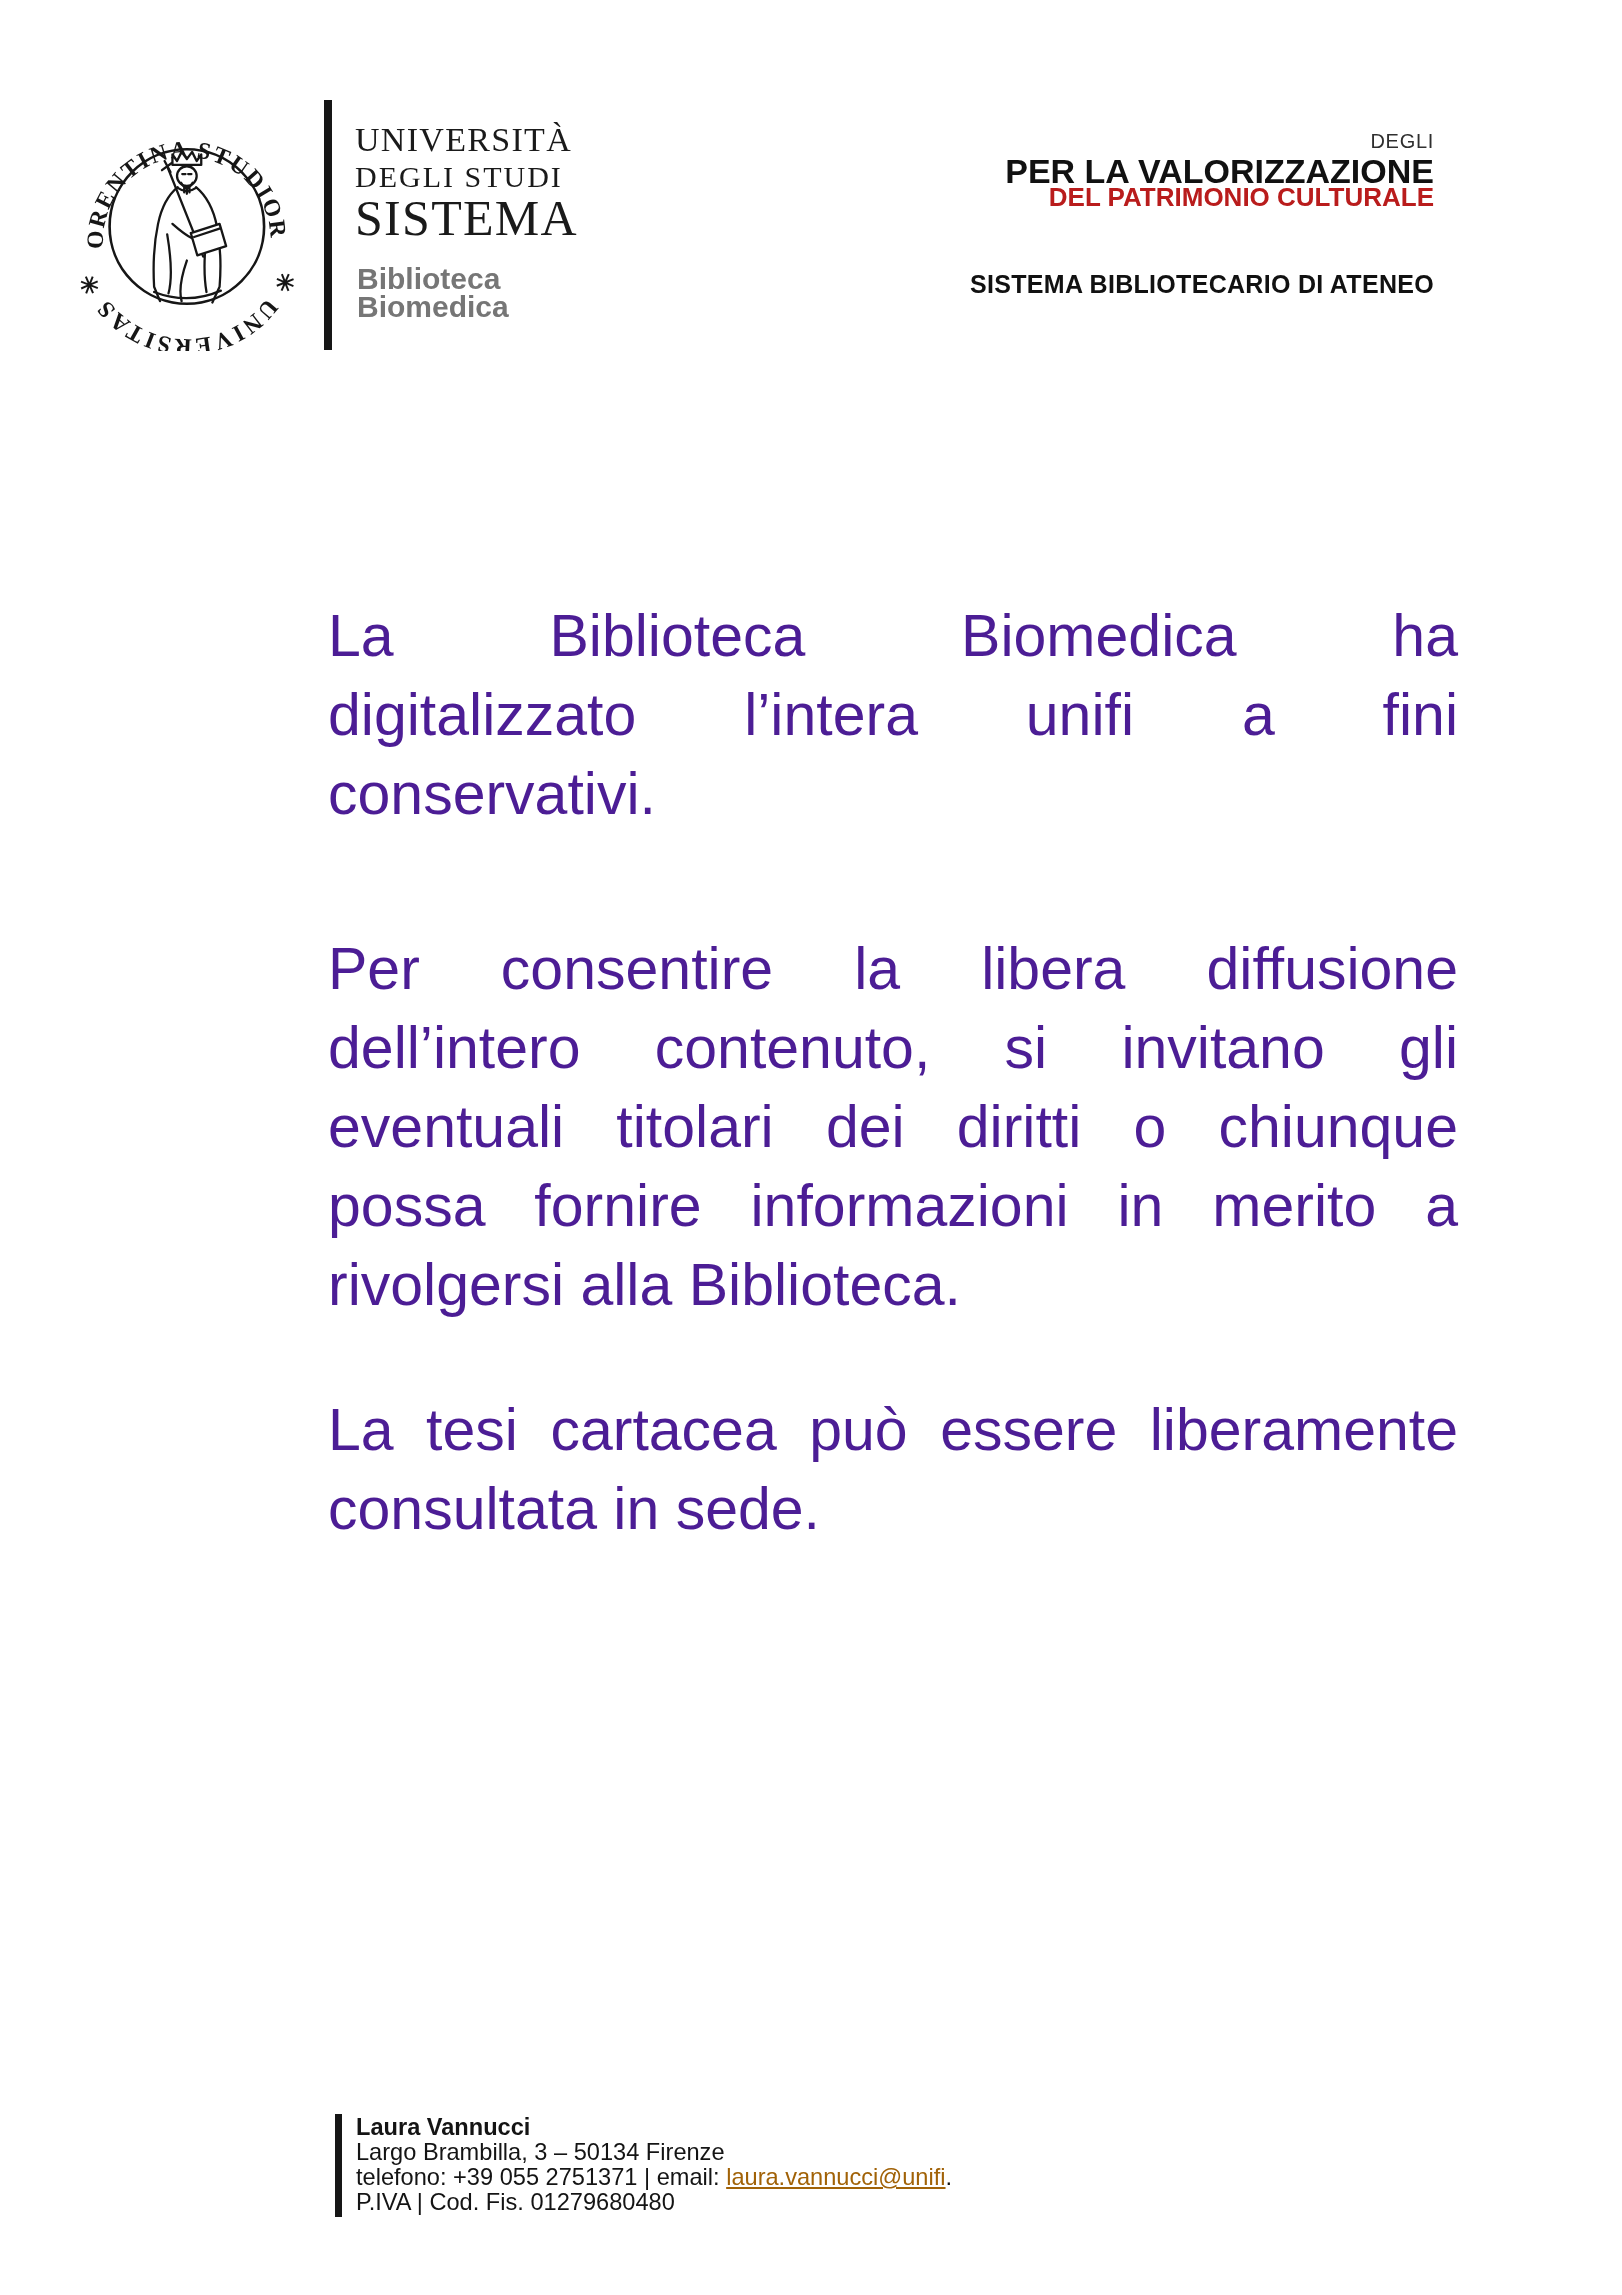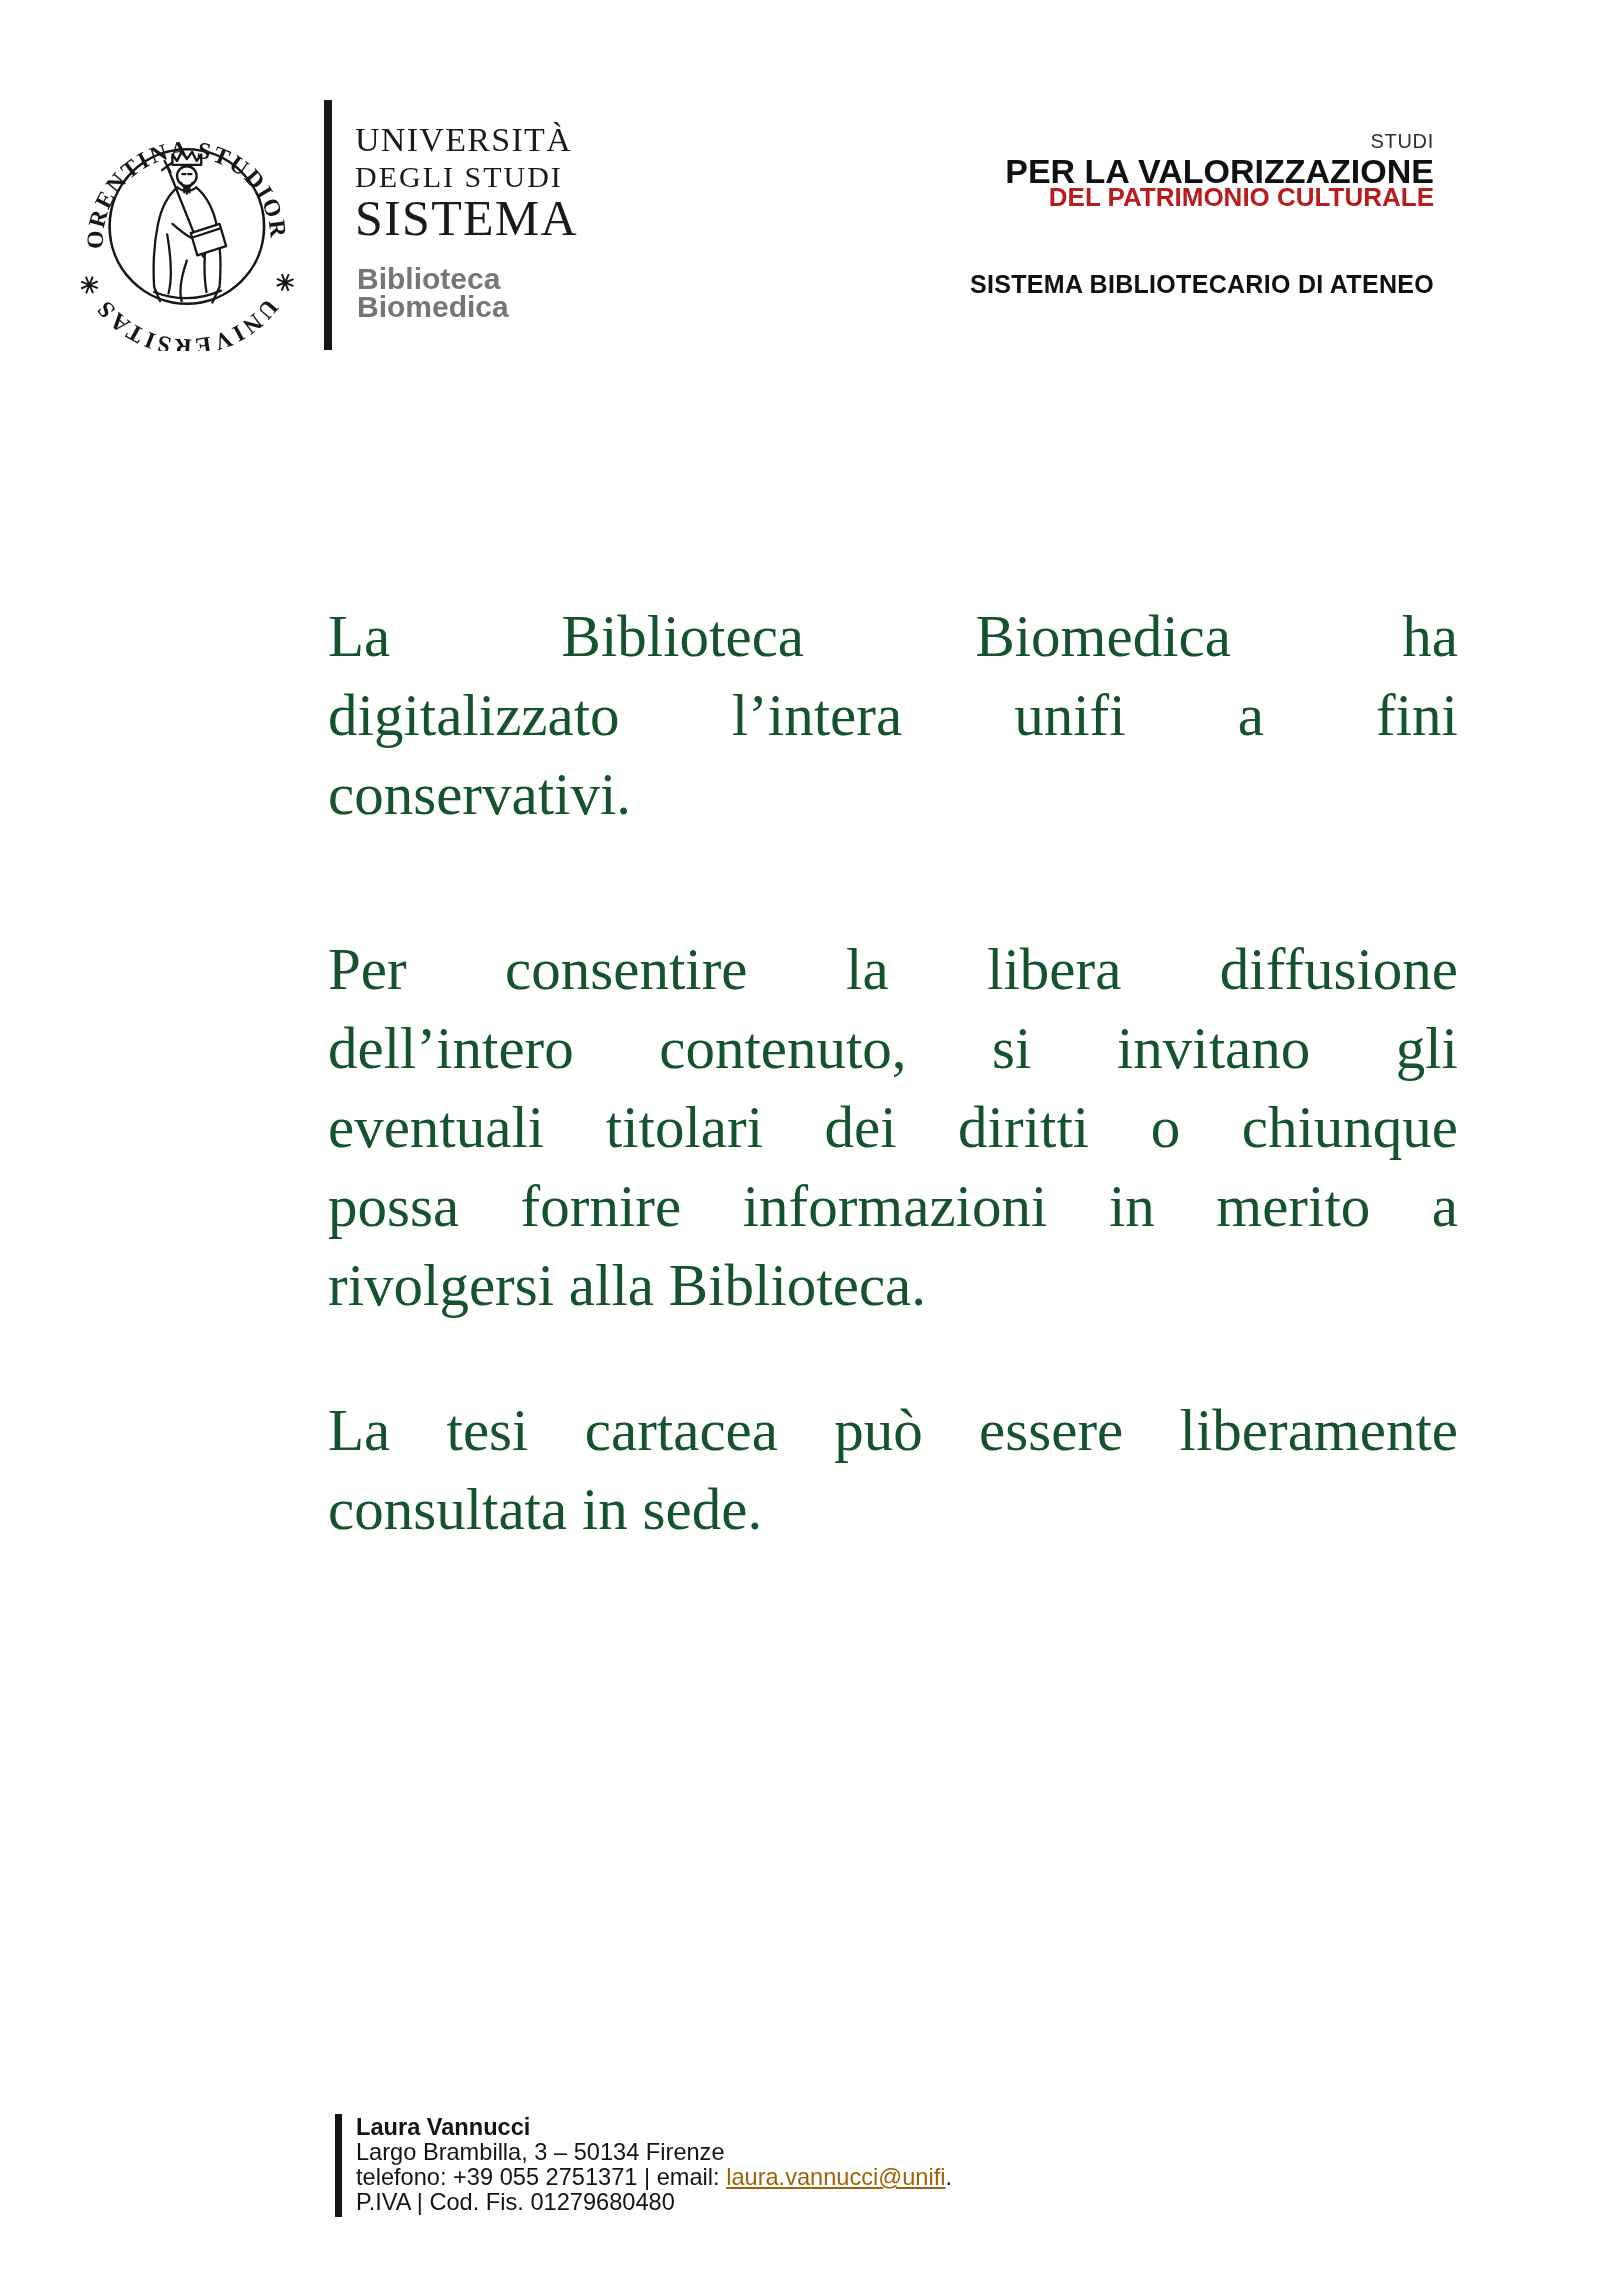--- a/index.html
+++ b/index.html
@@ -43,22 +43,22 @@
     text-align:right; white-space:nowrap; line-height:1;
   }
   #area1 { top:131px; font-size:20px; color:#2f2f2f; letter-spacing:0.7px; }
   #area2 { top:154px; font-size:34px; font-weight:bold; color:#111; }
   #area3 { top:184px; font-size:26px; font-weight:bold; color:#b91c1c;text-align:right; }
   #area4 { top:272px; font-size:25px; font-weight:bold; color:#111; letter-spacing:0.3px; }
 
   
   .body-text {
     position:absolute; left:328px; top:597px; width:1130px;
-    font-family:Liberation Serif, serif;
-    font-size:59px; line-height:79px; color:#14532d;
+    font-family:Liberation Sans, sans-serif;
+    font-size:59px; line-height:79px; color:#4c1d95;
   }
   .para { margin:0; }
   .para.gap-lg { margin-bottom:96px; }
   .para.gap-md { margin-bottom:66px; }
   .line { white-space:normal; }
   .line.just { text-align:justify; text-align-last:justify; }
 
   
   .footer-bar {
     position:absolute; left:335px; top:2114px;
@@ -111,21 +111,21 @@
 
 <div class="divider-bar"></div>
 
 <div class="uni-line" id="uni1">UNIVERSITÀ</div>
 <div class="uni-line" id="uni2">DEGLI STUDI</div>
 <div class="uni-line" id="uni3">SISTEMA</div>
 
 <div class="lib-line" id="lib1">Biblioteca</div>
 <div class="lib-line" id="lib2">Biomedica</div>
 
-<div class="hdr-right" id="area1">STUDI</div>
+<div class="hdr-right" id="area1">DEGLI</div>
 <div class="hdr-right" id="area2">PER LA VALORIZZAZIONE</div>
 <div class="hdr-right" id="area3">DEL PATRIMONIO CULTURALE</div>
 <div class="hdr-right" id="area4">SISTEMA BIBLIOTECARIO DI ATENEO</div>
 
 <div class="body-text">
 
   <div class="para gap-lg">
     <div class="line just">La Biblioteca Biomedica ha</div>
     <div class="line just">digitalizzato l’intera unifi a fini</div>
     <div class="line">conservativi.</div>

